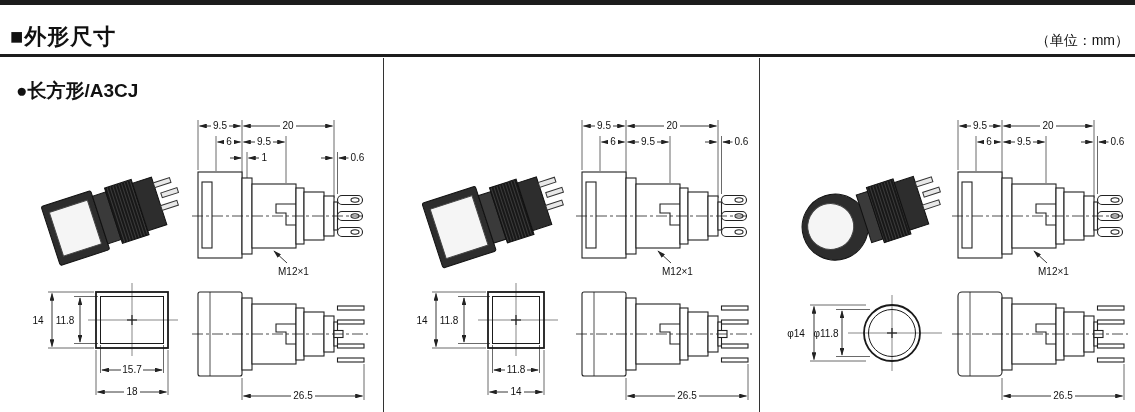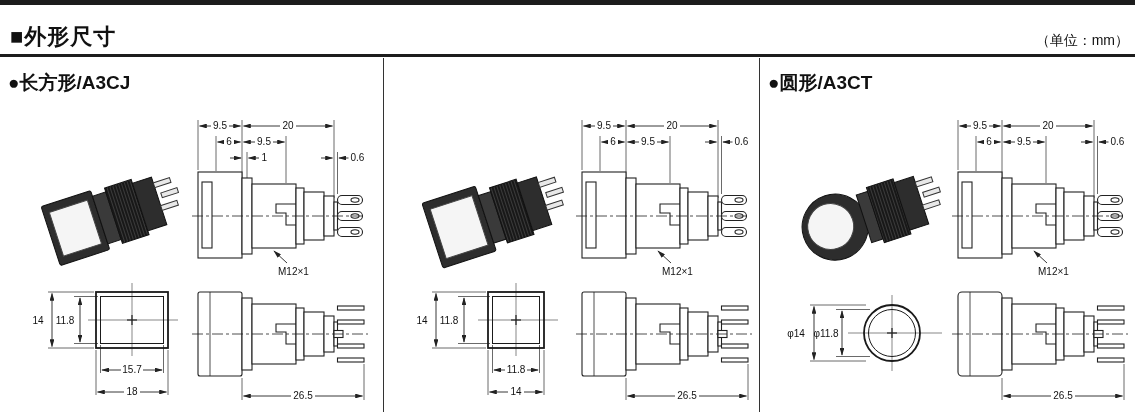--- a/index.html
+++ b/index.html
@@ -5,21 +5,21 @@
   html,body{margin:0;padding:0;background:#fff}
   body{position:relative;width:1135px;height:412px;overflow:hidden;
        font-family:"Liberation Sans",sans-serif;color:#111}
   .topbar{position:absolute;left:0;top:0;width:1135px;height:5px;background:#1c1c1c}
   .headrule{position:absolute;left:0;top:54px;width:1135px;height:3px;background:#1c1c1c}
   .page-title{position:absolute;left:10px;top:22px;margin:0;font-size:22px;font-weight:700;letter-spacing:1px}
   .unit-note{position:absolute;right:6px;top:32px;font-size:14px}
   .cols{position:absolute;left:0;top:58px;width:1135px;height:354px;display:flex}
   .col{position:relative;width:383px;height:354px;box-sizing:border-box}
   .col + .col{width:376px;border-left:1px solid #333}
-  .sec-title{position:absolute;left:8px;top:12px;margin:0;font-size:19px;font-weight:700}
+  .sec-title{position:absolute;left:8px;top:12px;margin:8px;font-size:19px;font-weight:700}
   svg.product{position:absolute;left:30px;top:92px;width:172px;height:134px}
   svg.side{position:absolute;left:190px;top:56px;width:184px;height:170px}
   svg.front{position:absolute;left:4px;top:220px;width:190px;height:134px}
   svg.bottomv{position:absolute;left:190px;top:220px;width:184px;height:134px}
   svg text{font-family:"Liberation Sans",sans-serif;font-size:10px;fill:#111}
   .ext line{stroke:#444;stroke-width:0.8}
   .dim line{stroke:#222;stroke-width:0.9;fill:none}
   .wbg{fill:#fff}
   .body rect,.body path,.body ellipse{stroke:#222;stroke-width:1.1;fill:#fff}
   .cl{stroke:#222;stroke-width:0.8;stroke-dasharray:11 3 3 3}
@@ -317,21 +317,20 @@
       </g>
       <g class="dim">
         <line x1="53.5" y1="118" x2="172.5" y2="118" marker-start="url(#ah)" marker-end="url(#ah)"></line>
         <rect class="wbg" x="101" y="112.8" width="24" height="10"></rect>
         <text x="113" y="121" text-anchor="middle">26.5</text>
       </g>
     </svg>
   </section>
 
   <section class="col">
-    <h2 class="sec-title">●圆形/A3CT</h2>
 
     <svg class="product" viewBox="0 0 172 134">
       <g transform="rotate(-18 86 67)" stroke="#111">
         <circle cx="44" cy="64" r="33" fill="#2d2d2d"></circle>
         <circle cx="40" cy="62" r="23" fill="#f5f5f5" stroke="#444"></circle>
         <rect x="74" y="40" width="12" height="50" fill="#3a3a3a"></rect>
         <rect x="86" y="36" width="28" height="58" fill="url(#knurl)"></rect>
         <rect x="114" y="40" width="20" height="50" fill="#2d2d2d"></rect>
         <g fill="#e8e8e8" stroke="#333">
           <rect x="134" y="46" width="17" height="5"></rect>

